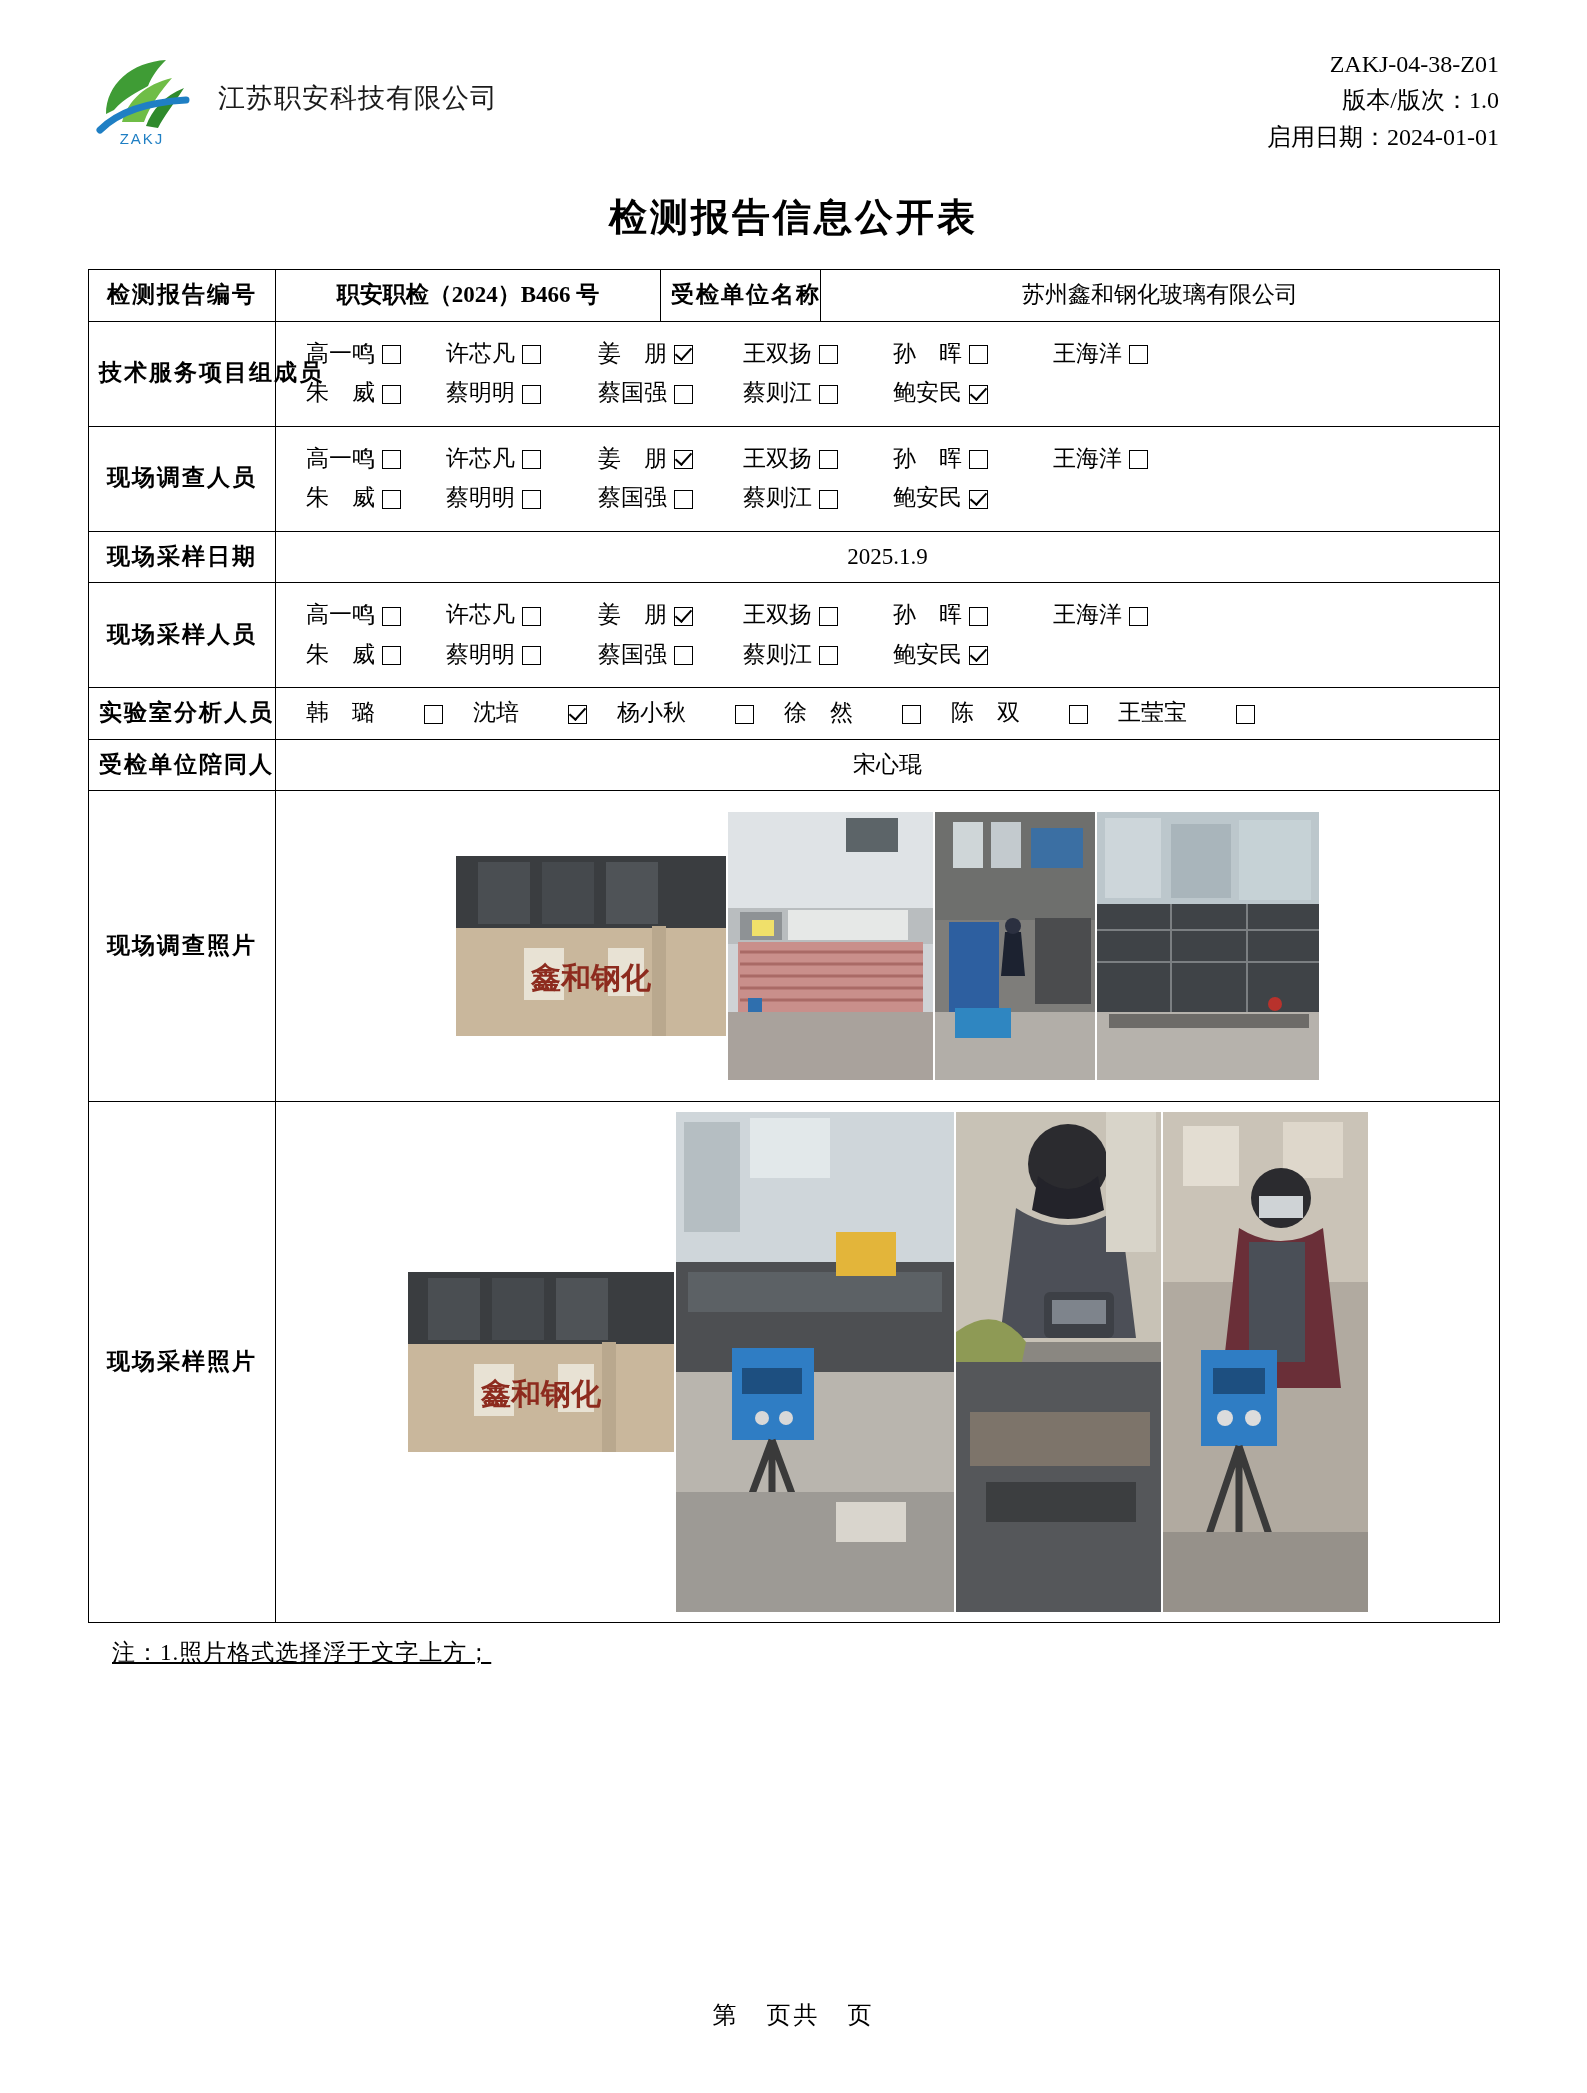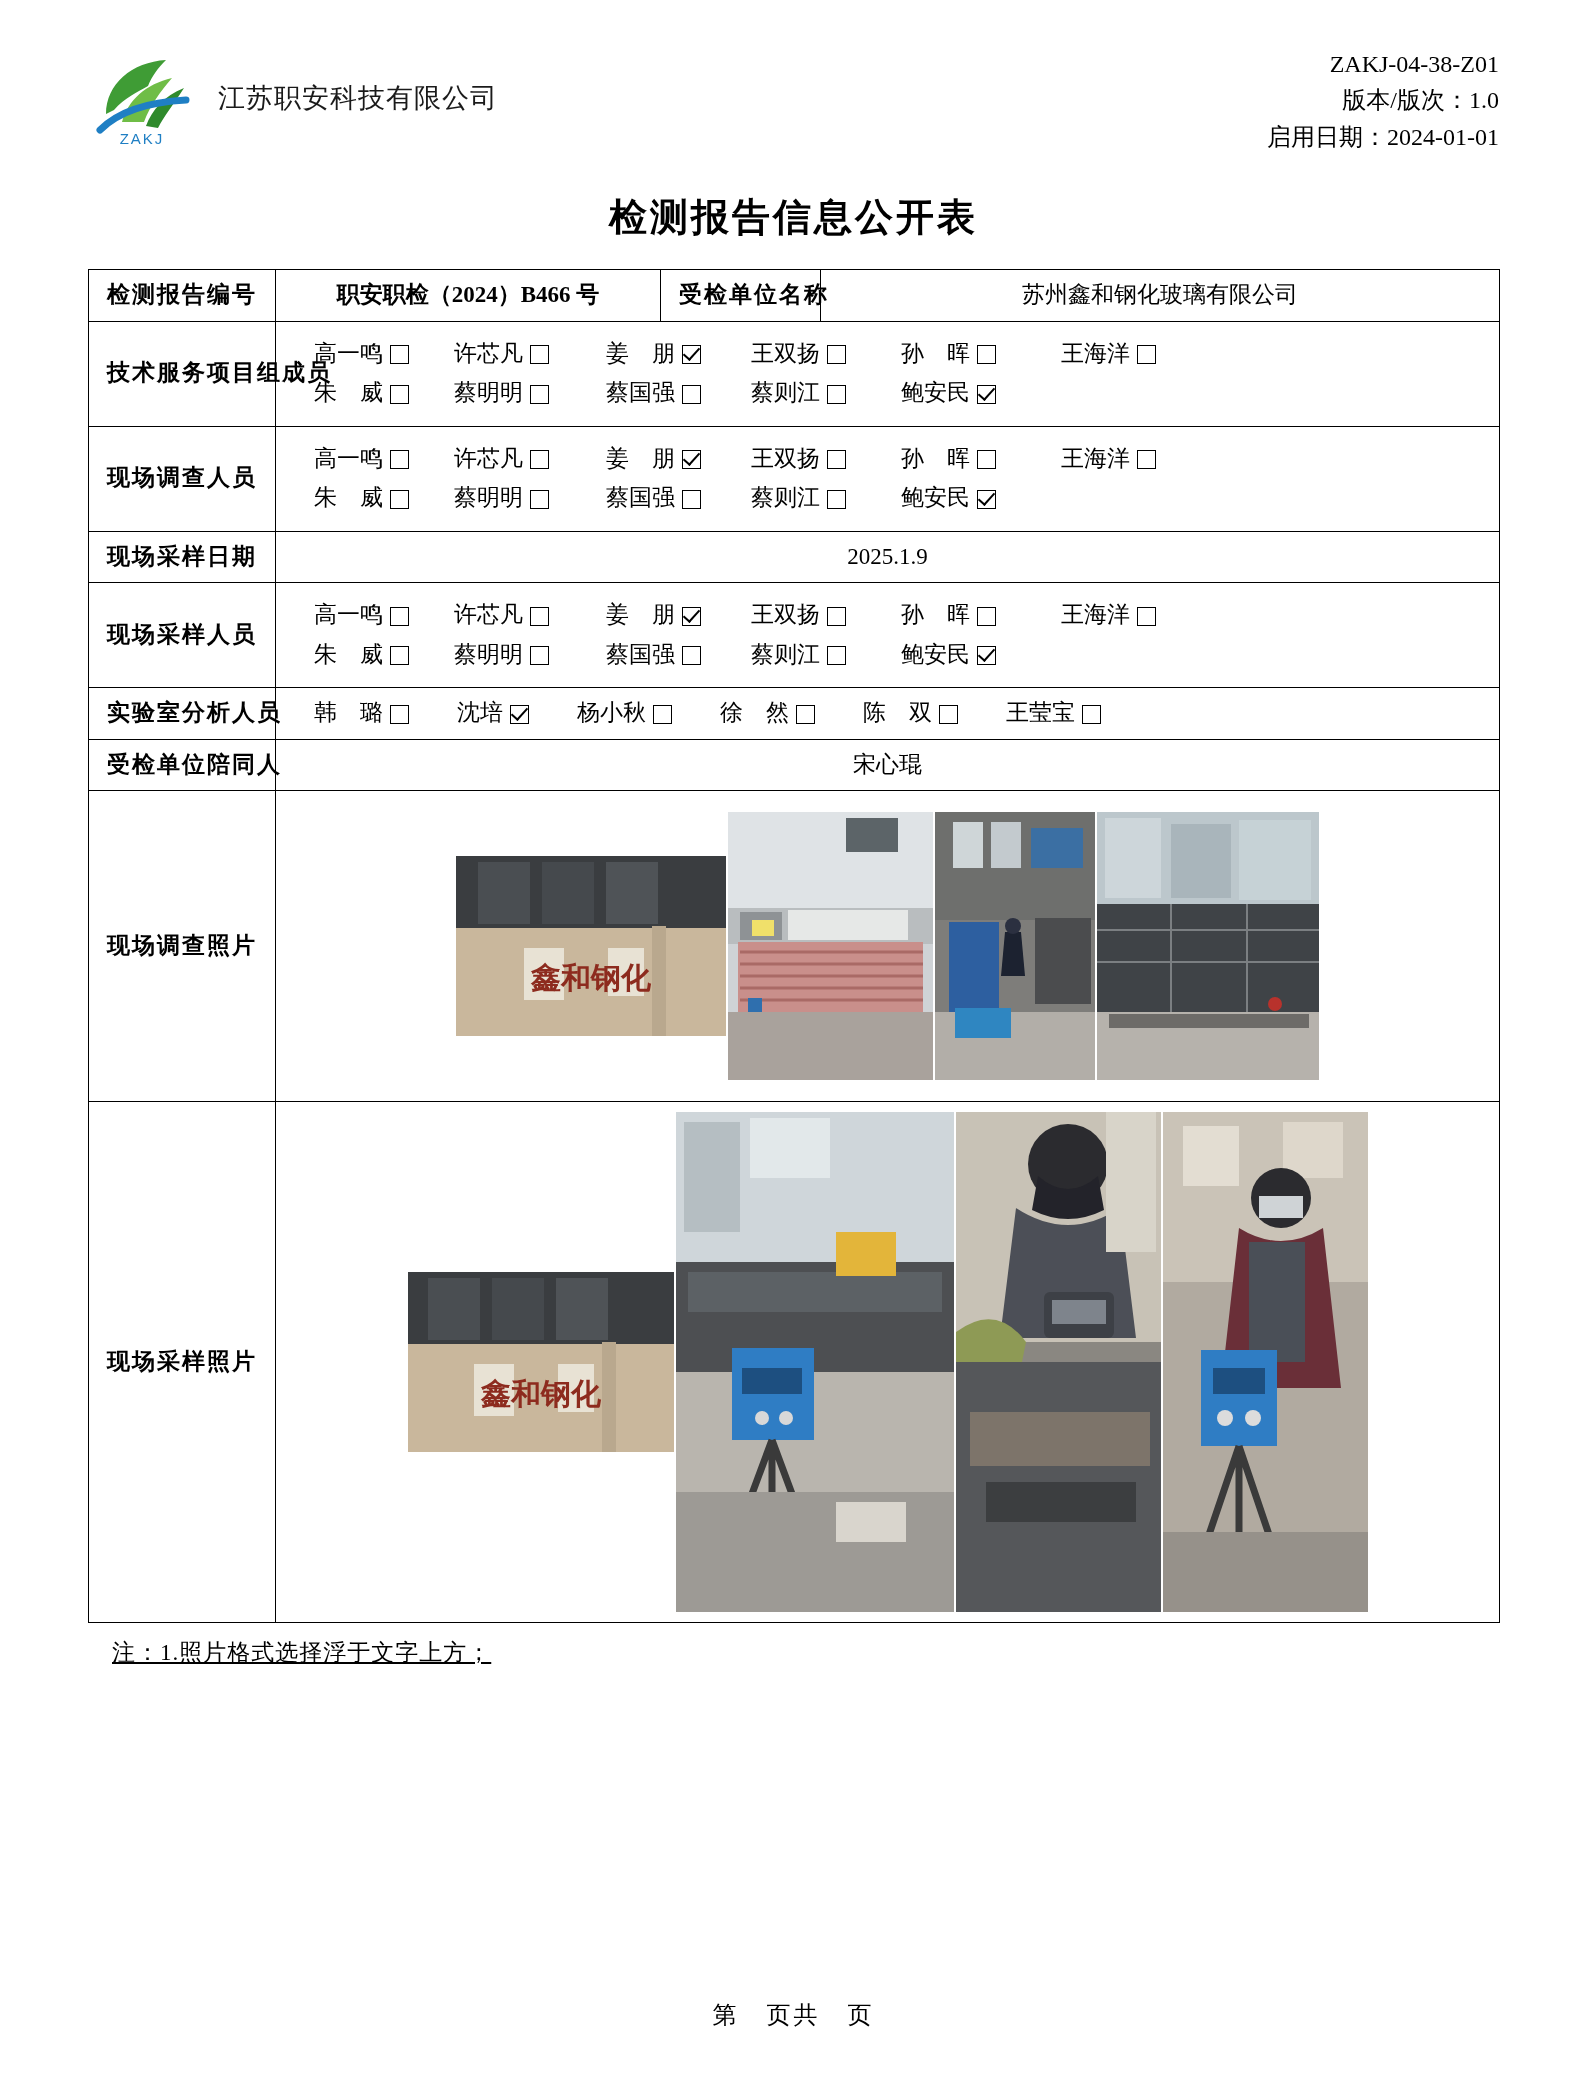--- a/index.html
+++ b/index.html
@@ -70,21 +70,21 @@
 
   
   table.main {
     width: 100%;
     border-collapse: collapse;
     table-layout: fixed;
     font-size: 23px;
   }
   table.main td {
     border: 1.6px solid #000;
-    padding: 8px 18px;
+    padding: 8px 10px;
     vertical-align: middle;
     line-height: 1.5;
   }
   .lbl {
     text-align: center;
     font-weight: bold;
     letter-spacing: 2px;
     white-space: nowrap;
   }
   .val-center { text-align: center; }
@@ -127,21 +127,21 @@
     border-width: 0 2.2px 2.2px 0;
     transform: rotate(42deg);
   }
 
   
   .inline-people {
     display: flex;
     align-items: center;
     padding-left: 20px;
   }
-  .inline-people .person { margin-right: 48px; }
+  .inline-people .person { margin-right: 30px; gap: 42px; }
 
   
   .photo-cell {
     padding: 0 !important;
     height: 310px;
   }
   .photo-strip {
     display: flex;
     align-items: center;
     justify-content: center;

